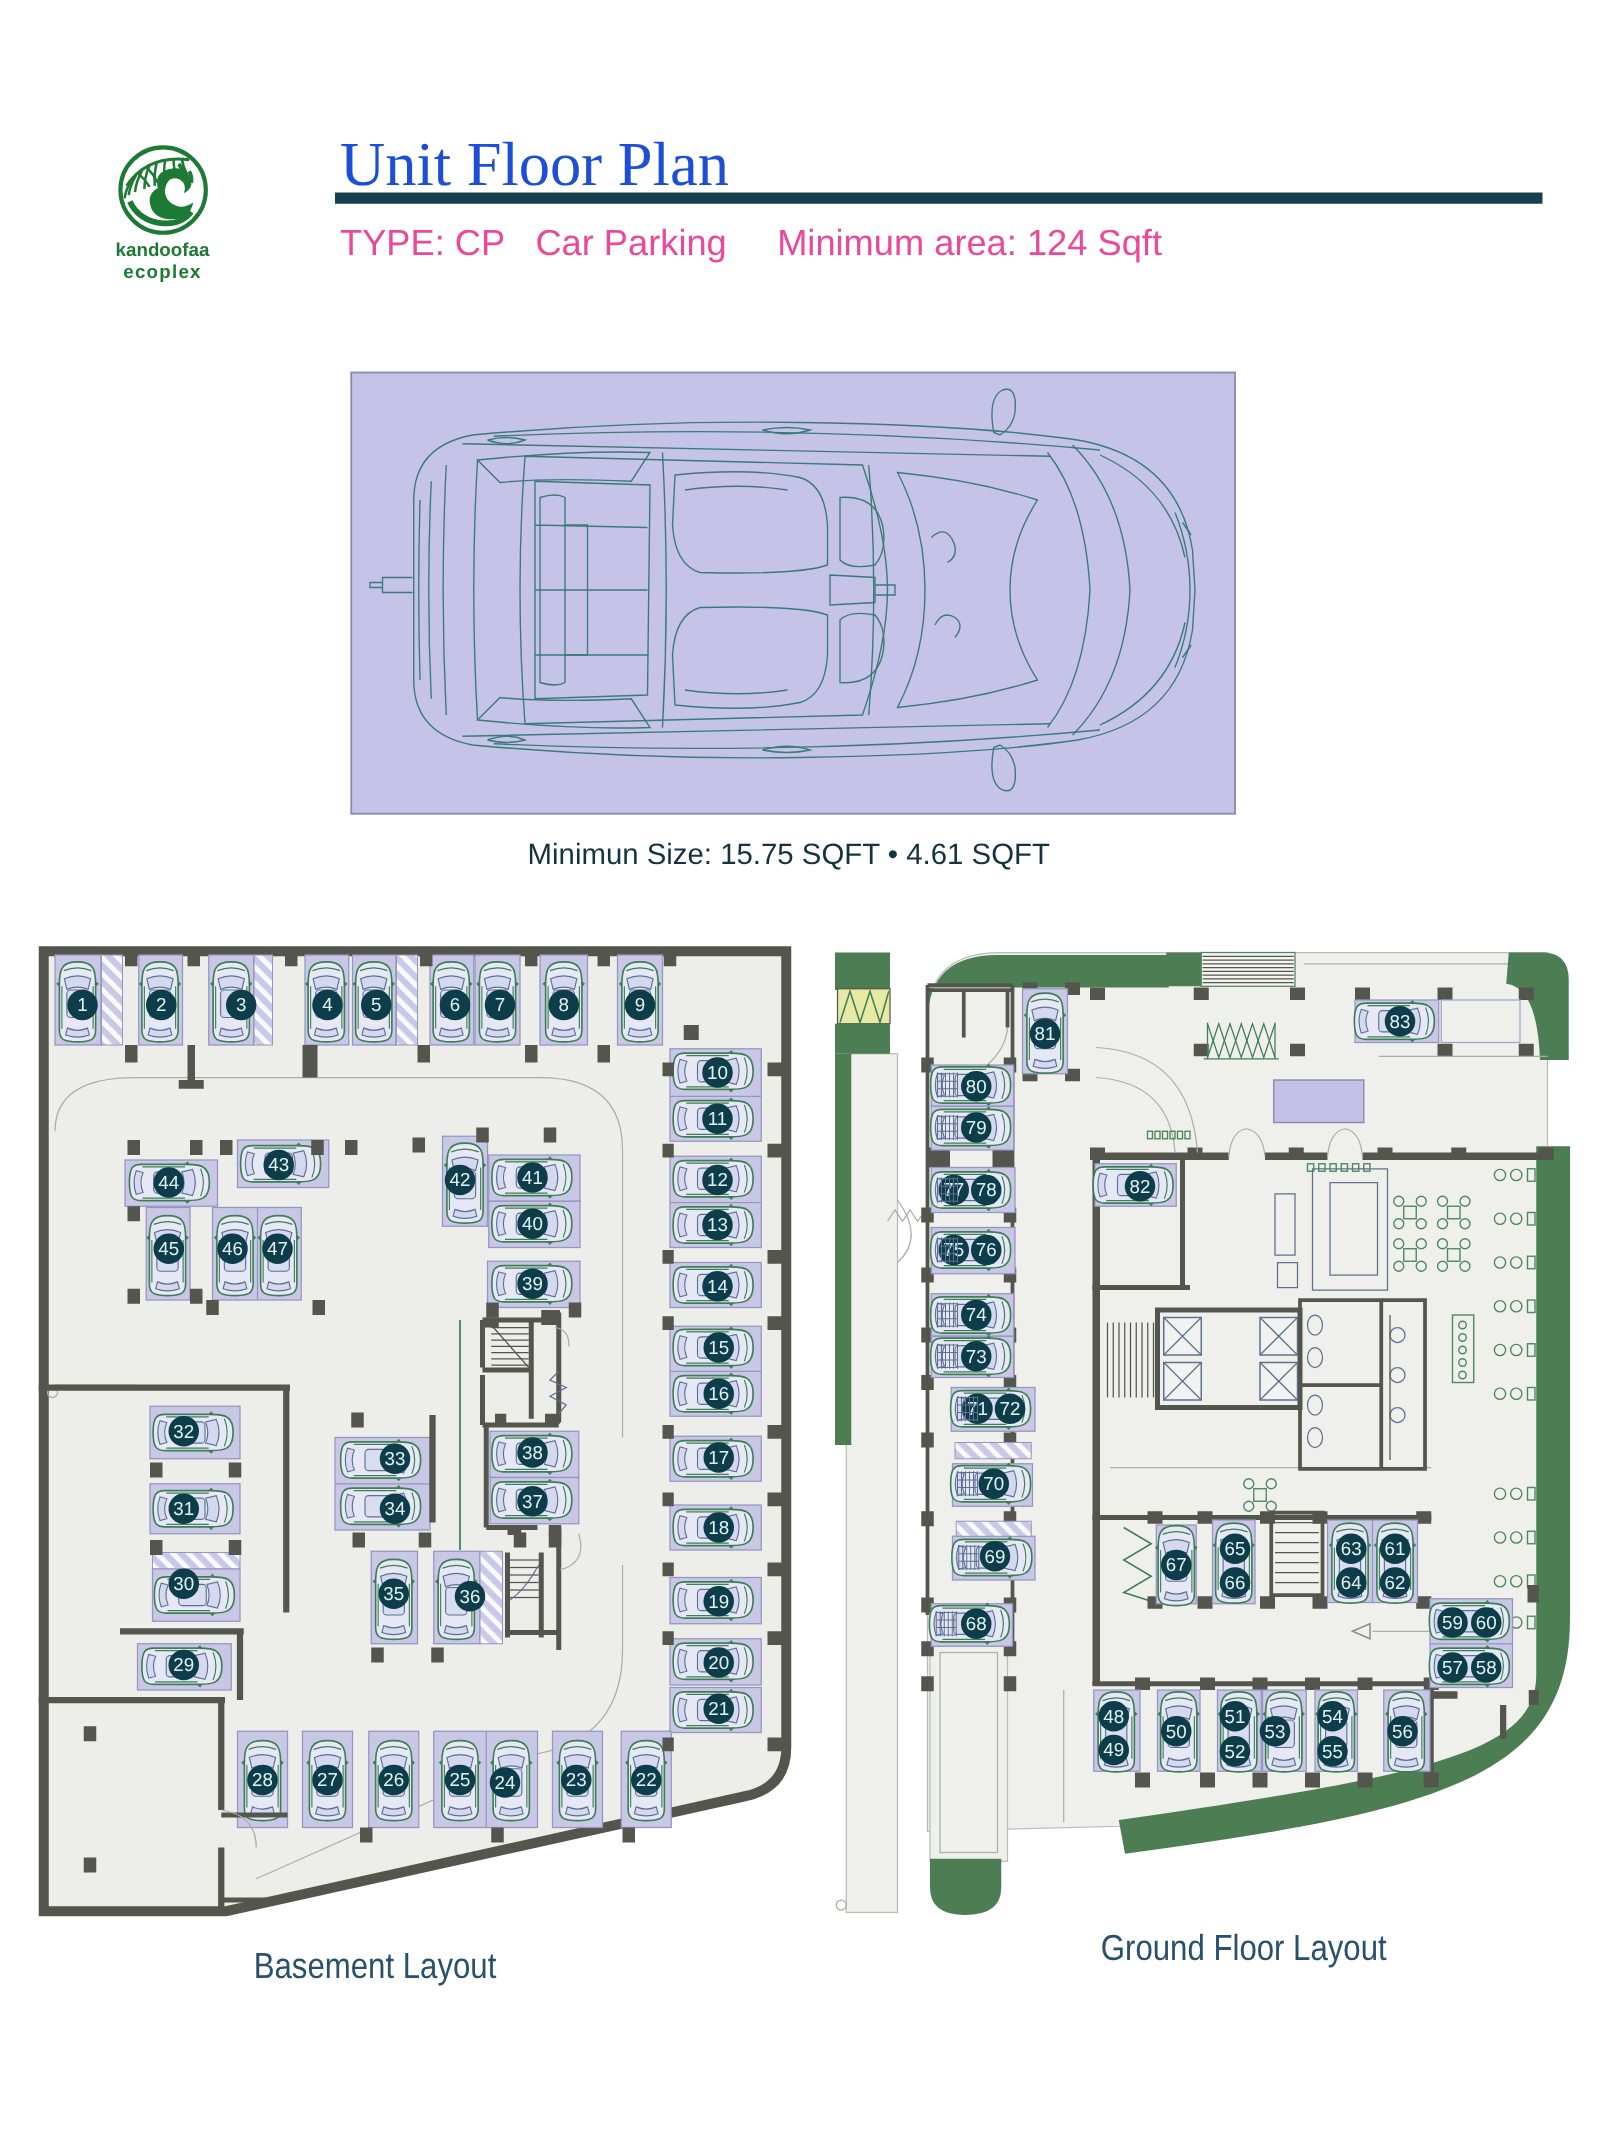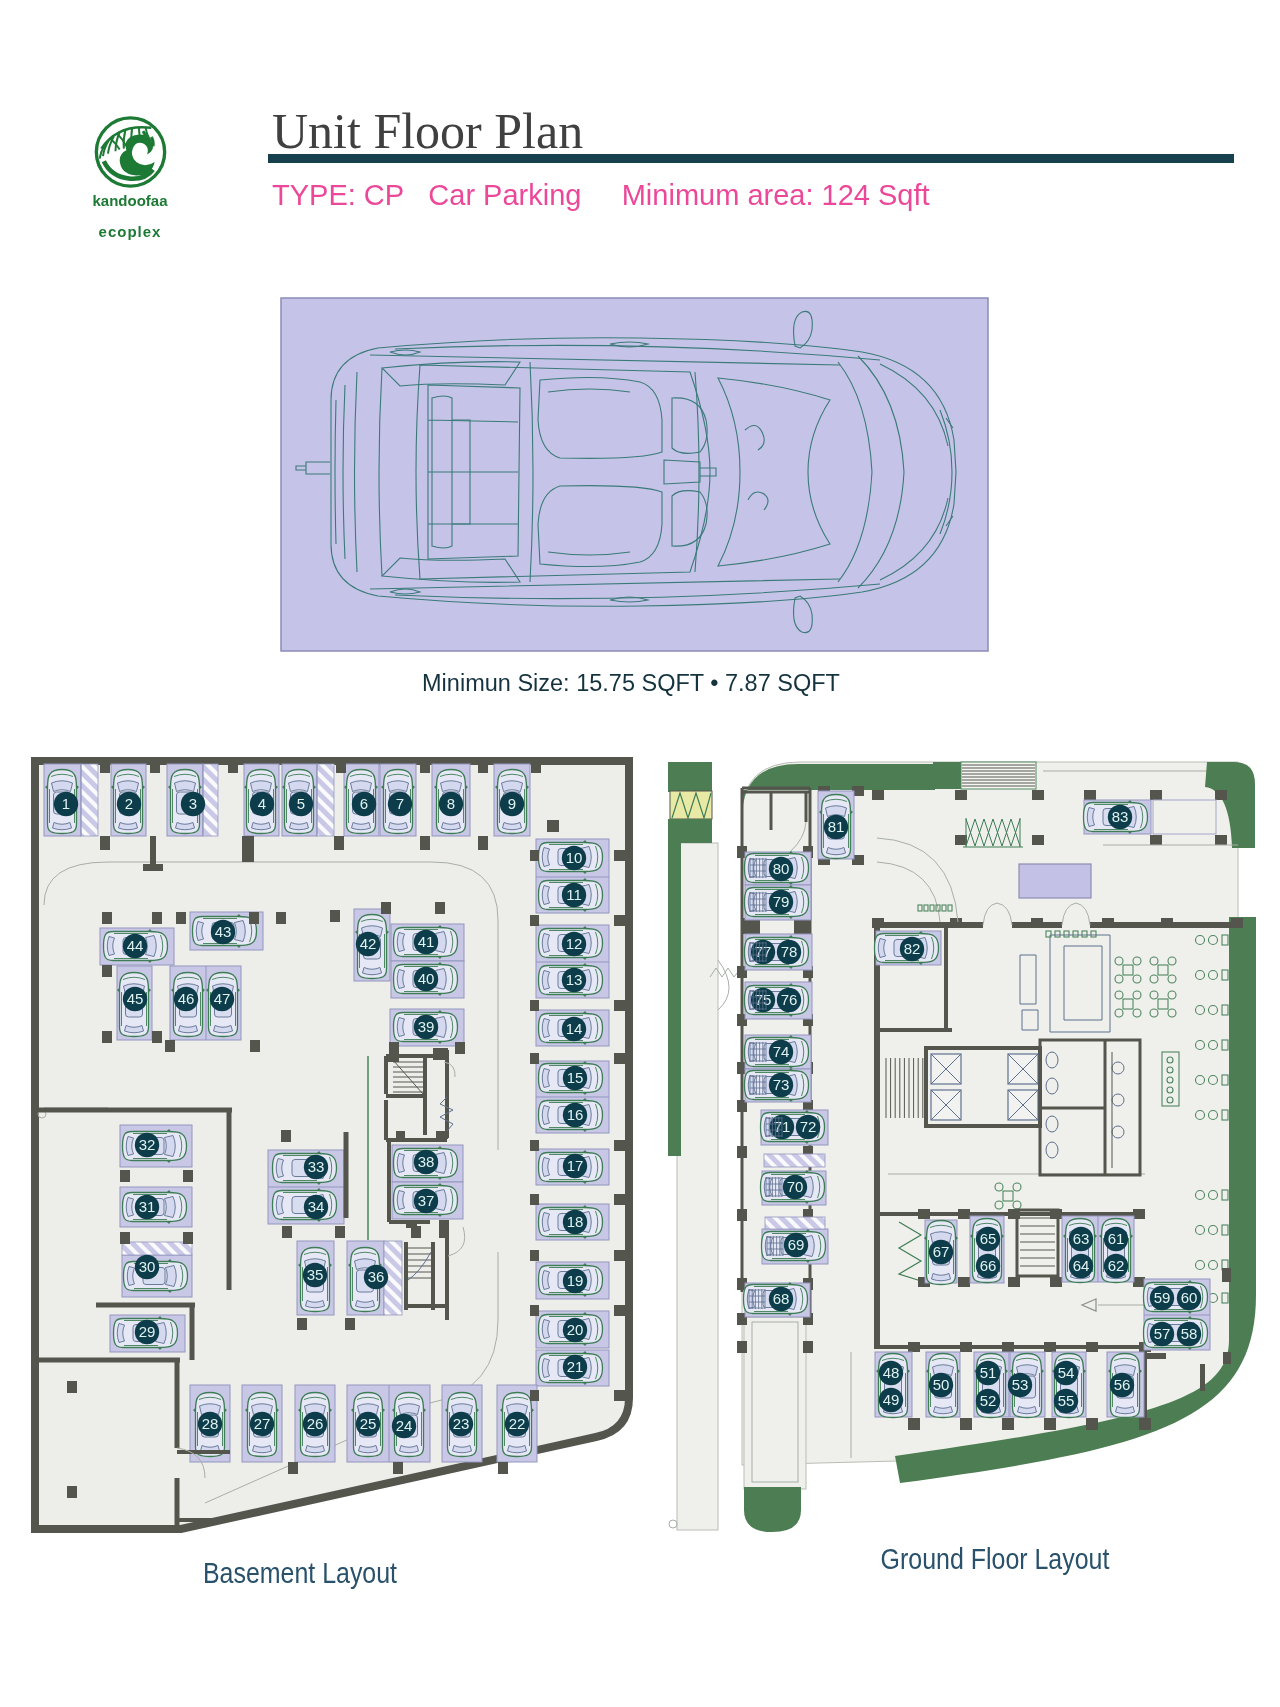--- a/index.html
+++ b/index.html
@@ -1,24 +1,24 @@
 <!DOCTYPE html>
 <html><head><meta charset="utf-8">
 <style>
 html,body{margin:0;padding:0;background:#ffffff;width:1280px;height:1707px;position:relative;font-family:"Liberation Sans",sans-serif;}
 .abs{position:absolute;}
-#title{left:272px;top:102px;font-family:"Liberation Serif",serif;font-size:50px;color:#404040;letter-spacing:0px;font-weight:500;}
+#title{left:272px;top:102px;font-family:"Liberation Serif",serif;font-size:50px;color:#1d4ed8;letter-spacing:0px;font-weight:500;}
 #bar{left:268px;top:154px;width:966px;height:9px;background:#16404E;}
 #subtitle{left:272px;top:179px;font-size:29px;color:#ec4899;text-align:right;}
 #caption{left:0;top:670px;width:1262px;text-align:center;font-size:23.5px;color:#14333F;}
 #blab{left:100px;top:1557px;width:400px;text-align:center;font-size:29px;color:#29516b;transform:scaleX(0.86);transform-origin:center top;}
 #glab{left:795px;top:1543px;width:400px;text-align:center;font-size:29px;color:#29516b;transform:scaleX(0.86);transform-origin:center top;}
 #brand{left:70px;top:193px;width:120px;text-align:center;color:#1D7A34;font-weight:bold;line-height:1;}
 #brand .l1{font-size:15px;letter-spacing:0px;}
-#brand .l2{font-size:15px;letter-spacing:1px;margin-top:16px;}
+#brand .l2{font-size:15px;letter-spacing:1px;margin-top:2px;}
 </style></head><body>
 
 <svg class="abs" style="left:93px;top:113px" width="75" height="78" viewBox="0 0 90 92">
 <g stroke="#1D7A34" fill="none">
 <circle cx="45" cy="46" r="41" stroke-width="4"></circle>
 <path d="M10,42 Q30,12 70,17" stroke-width="3"></path>
 <g stroke-width="2.4">
 <path d="M14,38 Q9,46 8,54"></path>
         <path d="M19,32 Q13,42 12,51"></path>
 <path d="M25,27 Q19,38 18,48"></path>
@@ -41,21 +41,21 @@
     <div class="l1">kandoofaa</div>
     <div class="l2">ecoplex</div>
   </div>
 
 <div id="title" class="abs">Unit Floor Plan</div>
 
 <div id="bar" class="abs"></div>
 
 <div id="subtitle" class="abs">TYPE: CP&nbsp;&nbsp; Car Parking&nbsp;&nbsp;&nbsp;&nbsp; Minimum area: 124 Sqft</div>
 
-<div id="caption" class="abs">Minimun Size: 15.75 SQFT • 7.87 SQFT</div>
+<div id="caption" class="abs">Minimun Size: 15.75 SQFT • 4.61 SQFT</div>
 
 <div id="blab" class="abs">Basement Layout</div>
 
 <div id="glab" class="abs">Ground Floor Layout</div>
 <svg class="abs" style="left:0;top:0" width="1280" height="1707" viewBox="0 0 1280 1707">
 <defs>
 <pattern id="hat" width="9" height="9" patternUnits="userSpaceOnUse" patternTransform="rotate(-45)">
 <rect width="9" height="9" fill="#C9C9E7"></rect>
         <rect width="4" height="9" fill="#FAFAFD"></rect>
 </pattern>

